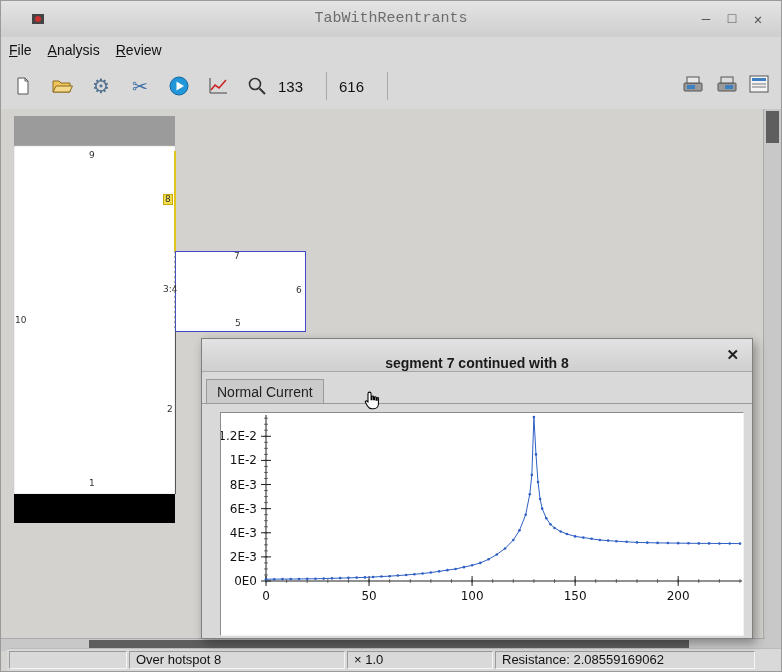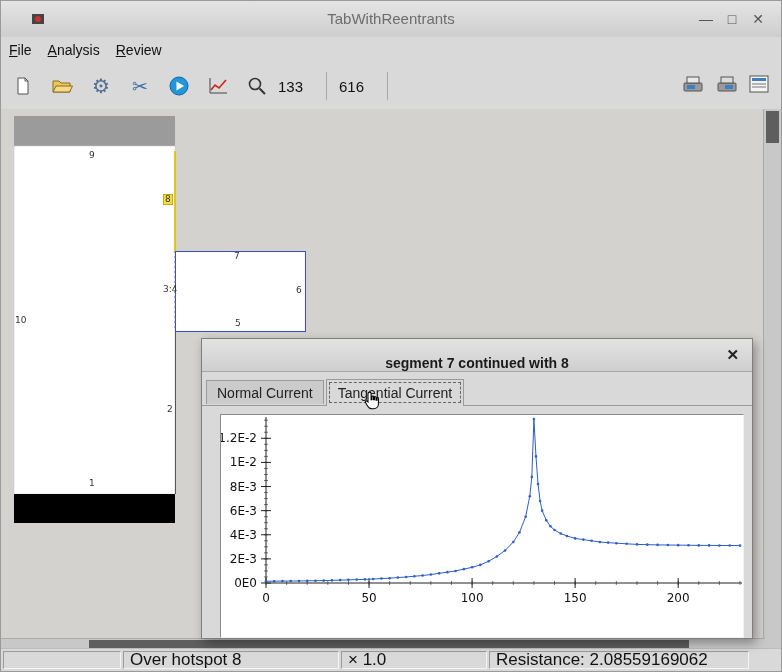--- a/index.html
+++ b/index.html
@@ -1,21 +1,21 @@
 <!DOCTYPE html>
 <html><head>
 <meta charset="utf-8">
 <style>
   html,body{margin:0;padding:0;background:#bfbfbf;}
   .window{position:relative;width:782px;height:672px;background:#d6d4d0;
     font-family:"Liberation Sans",sans-serif;color:#111;overflow:hidden;
     border:1px solid #9a9a9a;box-sizing:border-box;}
   
   .titlebar{position:absolute;top:0;left:0;right:0;height:36px;
-    background:linear-gradient(#e4e4e4,#cecece);border-bottom:1px solid #b3b3b3;}
+    background:linear-gradient(#e4e4e4,#cecece);border-bottom:1px solid #b3b3b3;font-family:Liberation Mono, monospace;}
   .titlebar .app-icon{position:absolute;left:30px;top:11px;}
   .titlebar .title{position:absolute;left:0;right:0;top:9px;text-align:center;
     font-size:15px;color:#6d6d6d;}
   .win-controls{position:absolute;right:10px;top:0;height:36px;display:flex;align-items:center;}
   .win-btn{width:26px;text-align:center;color:#555;font-size:14px;cursor:default;}
   
   .menubar{position:absolute;top:36px;left:0;right:0;height:26px;background:#d9d9d9;
     display:flex;align-items:center;font-size:14px;}
   .menu-item{padding:3px 8px;cursor:default;}
   
@@ -31,31 +31,31 @@
   .canvas{position:absolute;top:108px;left:0;width:764px;height:529px;background:#d4d2ce;overflow:hidden;}
   #vertex-labels{position:absolute;top:0;left:0;width:782px;height:672px;pointer-events:none;z-index:5;}
   .vertex-label{position:absolute;font-size:9px;color:#333;font-family:"DejaVu Sans",sans-serif;line-height:1;}
   .vertex-label.hl{background:#f3df4e;border:1px solid #c9a800;padding:0 1px;}
   
   .vscroll{position:absolute;right:0;top:108px;width:18px;height:542px;background:#c8c8c8;border-left:1px solid #ababab;box-sizing:border-box;}
   .vscroll .thumb{position:absolute;top:2px;left:2px;right:2px;height:32px;background:#5e5e5e;}
   .hscroll{position:absolute;left:0;top:637px;width:764px;height:13px;background:#c8c8c8;border-top:1px solid #ababab;box-sizing:border-box;}
   .hscroll .thumb{position:absolute;left:88px;width:600px;top:1px;bottom:1px;background:#5e5e5e;}
   
-  .statusbar{position:absolute;left:0;right:0;bottom:0;height:22px;background:#d9d9d9;border-top:1px solid #bcbcbc;font-size:17px;}
+  .statusbar{position:absolute;left:6px;right:0;bottom:0;height:22px;background:#d9d9d9;border-top:1px solid #bcbcbc;font-size:13px;}
   .status-seg{position:absolute;top:2px;height:18px;line-height:16px;box-sizing:border-box;
     border:1px solid;border-color:#9b9b9b #f4f4f4 #f4f4f4 #9b9b9b;padding:0 6px;overflow:hidden;white-space:nowrap;}
   
   .dialog{position:absolute;left:200px;top:337px;width:552px;height:301px;background:#d9d9d9;
     border:1px solid #7f7f7f;box-shadow:3px 4px 10px rgba(0,0,0,.35);box-sizing:border-box;z-index:10;}
   .dialog-titlebar{position:relative;height:32px;background:linear-gradient(#e3e3e3,#cfcfcf);
     border-bottom:1px solid #a8a8a8;display:flex;align-items:flex-end;justify-content:center;
     font-weight:bold;font-size:14px;color:#1a1a1a;}
   .dialog-close{position:absolute;right:13px;top:7px;font-size:15px;font-weight:bold;color:#222;cursor:default;}
-  .tabbar{display:flex;align-items:center;border-bottom:1px solid #9a9a9a;padding:7px 0 0 4px;}
+  .tabbar{display:flex;align-items:flex-start;border-bottom:1px solid #9a9a9a;padding:7px 0 0 4px;gap:40px;}
   .tab{border:1px solid #9a9a9a;border-bottom:none;padding:4px 10px 3px;background:#cbcbcb;
     margin-right:2px;font-size:14px;color:#222;cursor:default;}
   .tab.active{background:#d9d9d9;padding:5px 11px 5px;margin-bottom:-1px;
     outline:1px dashed #666;outline-offset:-4px;}
   .chart-wrap{margin:8px 10px 6px 18px;width:522px;height:222px;background:#fff;
     border:1px solid;border-color:#8b8b8b #f2f2f2 #f2f2f2 #8b8b8b;}
   #chart-svg text{font-family:"DejaVu Sans",sans-serif;}
   
   .hand-cursor{position:absolute;left:362px;top:389px;z-index:30;pointer-events:none;}
 </style>
@@ -172,21 +172,20 @@
       <span class="vertex-label" style="left: 88px; top: 478px;">1</span>
     </div>
 
   <div class="dialog">
     <div class="dialog-titlebar">
       <span>segment 7 continued with 8</span>
       <span class="dialog-close">✕</span>
     </div>
     <div class="tabbar">
       <span class="tab">Normal Current</span>
-      <span class="tab active">Tangential Current</span>
     </div>
     <div class="chart-wrap">
       <svg id="chart-svg" width="522" height="222">
           <line x1="45" y1="2" x2="45" y2="168" stroke="#222" stroke-width="1"></line>
           <line x1="45" y1="168" x2="521" y2="168" stroke="#222" stroke-width="1"></line>
           <line x1="43" y1="161.97058823529412" x2="47" y2="161.97058823529412" stroke="#222" stroke-width="0.6"></line>
           <line x1="43" y1="155.94117647058823" x2="47" y2="155.94117647058823" stroke="#222" stroke-width="0.6"></line>
           <line x1="43" y1="149.91176470588235" x2="47" y2="149.91176470588235" stroke="#222" stroke-width="0.6"></line>
           <line x1="43" y1="143.88235294117646" x2="47" y2="143.88235294117646" stroke="#222" stroke-width="0.6"></line>
           <line x1="43" y1="137.85294117647058" x2="47" y2="137.85294117647058" stroke="#222" stroke-width="0.6"></line>

